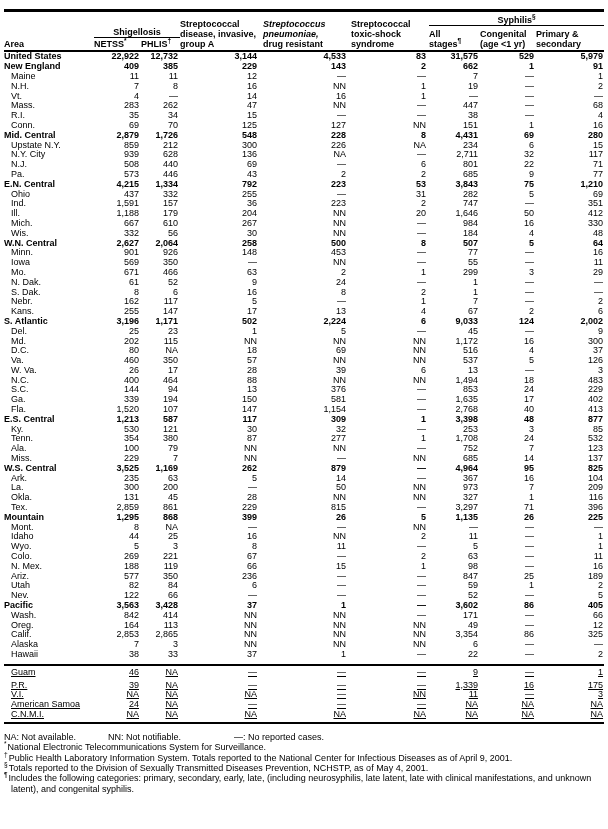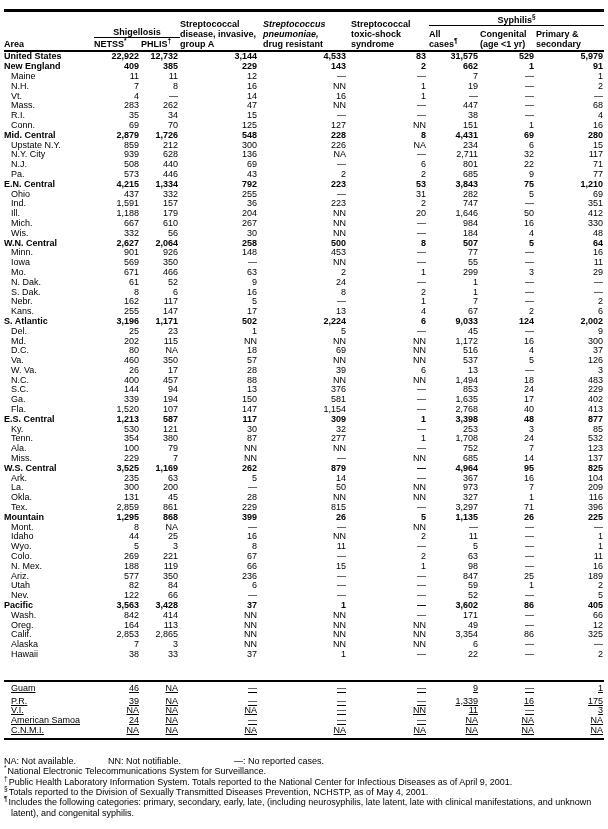--- a/index.html
+++ b/index.html
@@ -51,27 +51,27 @@
 
   tbody th, tbody td {
     font-size: 9px; font-weight: normal; line-height: 9.8px;
     padding: 0; white-space: nowrap; vertical-align: bottom;
   }
   tbody td { text-align: right; }
   tbody th.area { text-align: left; font-weight: normal; overflow: hidden; }
   tr.bold th, tr.bold td { font-weight: bold; }
   tr:not(.bold) th.area { padding-left: 7px; }
   tbody.main tr:first-child th, tbody.main tr:first-child td { padding-top: 0; }
-  tbody.main tr:last-child th, tbody.main tr:last-child td { padding-bottom: 20px; }
+  tbody.main tr:last-child th, tbody.main tr:last-child td { padding-bottom: 4px; }
   tbody.territories { border-top: 2.5px solid #000; text-decoration: underline; }
   tbody.territories tr:first-child th, tbody.territories tr:first-child td { padding-top: 2px; padding-bottom: 3px; }
   tbody.territories tr:last-child th, tbody.territories tr:last-child td { padding-bottom: 2px; }
 
   
-  .footnotes { margin-top: 16px; font-size: 9px; line-height: 10.4px; }
+  .footnotes { margin-top: 8px; font-size: 9px; line-height: 10.4px; }
   .legend span { display: inline-block; }
   .legend span:nth-child(1) { width: 104px; }
   .legend span:nth-child(2) { width: 126px; }
   .note { padding-left: 7px; text-indent: -7px; }
   .note sup { margin-right: 1px; }
 </style>
 </head>
 <body>
 
 <div class="page">
@@ -109,21 +109,21 @@
             <span class="pre">Streptococcal
 toxic-shock
 syndrome</span>
           </th>
         <th class="h-center u" colspan="3"><span>Syphilis</span><sup>§</sup></th>
       </tr>
       <tr>
         <th class="h-center u" colspan="2">Shigellosis</th>
         <th class="h-right pr2" rowspan="2">
             <span class="pre">All</span>
-            <span class="pre"><span>cases</span><sup>¶</sup></span>
+            <span class="pre"><span>stages</span><sup>¶</sup></span>
           </th>
         <th class="h-right pr2" rowspan="2">
             <span class="pre">Congenital
 (age &lt;1 yr)</span>
           </th>
         <th class="h-right pr1" rowspan="2">
             <span class="pre">Primary &amp;
 secondary</span>
           </th>
       </tr>
@@ -492,21 +492,21 @@
           <td class="pr6">28</td>
           <td class="pr5">39</td>
           <td class="pr3">6</td>
           <td class="pr2">13</td>
           <td class="pr2">—</td>
           <td class="pr1">3</td>
         </tr>
         <tr>
           <th class="area">N.C.</th>
           <td class="pr2">400</td>
-          <td class="pr2">457</td>
+          <td class="pr2">464</td>
           <td class="pr6">88</td>
           <td class="pr5">NN</td>
           <td class="pr3">NN</td>
           <td class="pr2">1,494</td>
           <td class="pr2">18</td>
           <td class="pr1">483</td>
         </tr>
         <tr>
           <th class="area">S.C.</th>
           <td class="pr2">144</td>

